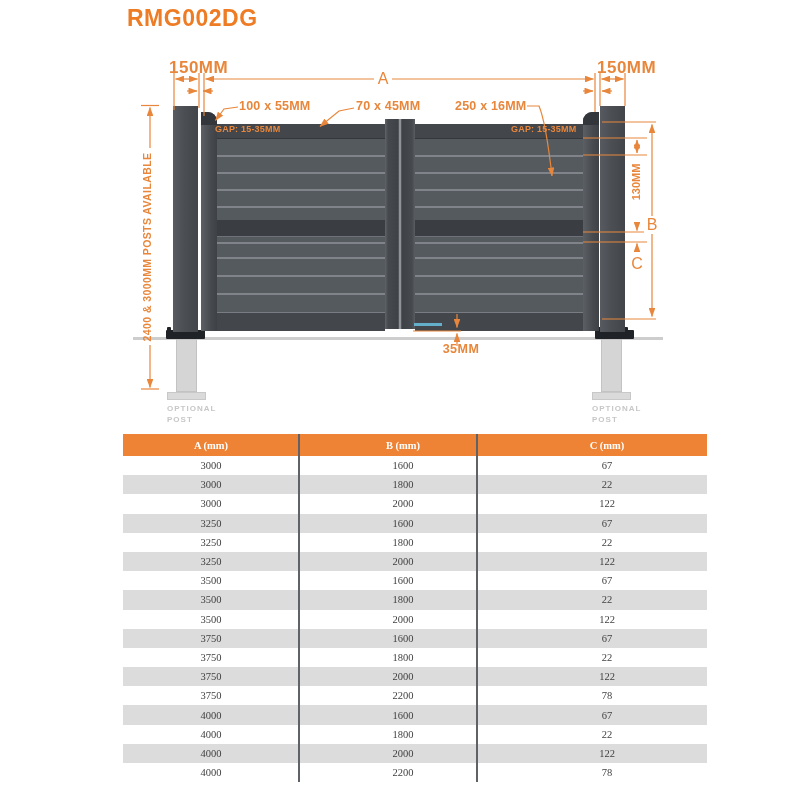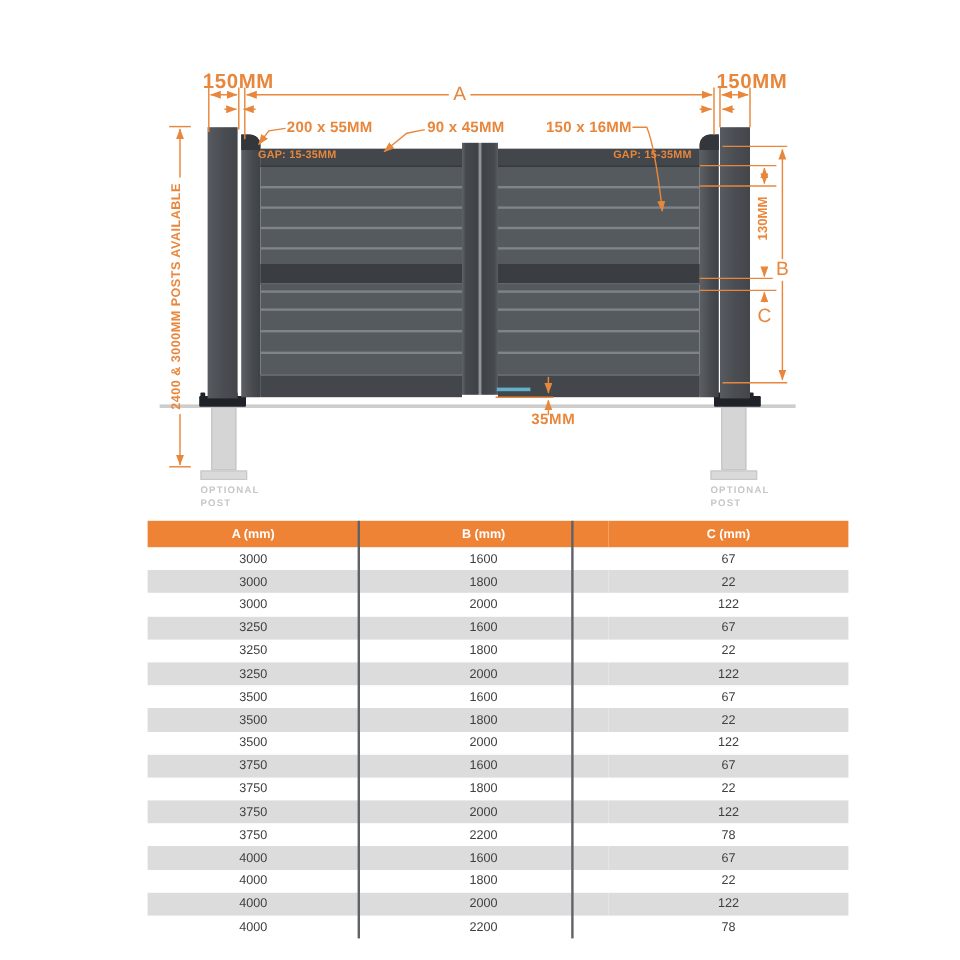--- a/index.html
+++ b/index.html
@@ -29,33 +29,34 @@
   .midband{top:96px;height:16px;background:#3A3E43;border-bottom:1px solid #6E7278;}
   .cstiles{left:385px;top:119px;width:30px;height:210px;
     background:linear-gradient(90deg,#61656A 0%,#46494E 10%,#3E4146 44%,#8F9397 48%,#8F9397 52%,#3E4146 56%,#46494E 90%,#5A5E63 100%);}
   #ground{left:133px;top:337px;width:530px;height:3px;background:#CDCDCD;}
   .opt-post{width:21px;height:53px;top:339px;background:#D5D5D5;border:1px solid #C3C3C3;box-sizing:border-box;}
   .opt-plate{width:39px;height:8px;top:392px;background:#DADADA;border:1px solid #C8C8C8;box-sizing:border-box;}
   .opt-lbl{top:403px;font-size:8px;line-height:11px;letter-spacing:1px;color:#C7C7C7;font-weight:bold;}
   #hl-line{left:414px;top:323px;width:28px;height:2.5px;background:#64AFC9;}
   
   #spec-table{left:123px;top:434px;width:554px;}
-  #spec-table table{border-collapse:collapse;width:554px;table-layout:fixed;}
+  #spec-table table{border-collapse:collapse;width:554px;table-layout:fixed;font-family:Liberation Serif, serif;}
   #spec-table th{background:#EF8335;color:#fff;font-size:10.5px;font-weight:bold;height:22px;padding:0;text-align:center;}
   #spec-table td{font-size:10.5px;color:#3F3F3F;height:19.2px;padding:0;text-align:center;}
   #spec-table tr.alt td{background:#DCDCDC;}
   .col-a{width:176px;}.col-b{width:208px;}.col-c{width:200px;}
   .vdiv{top:434px;width:2px;height:348px;background:#5F6266;}
   svg{position:absolute;left:0;top:0;pointer-events:none;}
 </style>
 </head>
 <body>
 
 <div id="page">
 
+  <div class="abs" id="title">RMG002DG</div>
 
   <div class="abs" id="ground"></div>
 
   <div class="abs opt-post" style="left:176px;"></div>
   <div class="abs opt-plate" style="left:167px;"></div>
   <div class="abs opt-post" style="left:601px;"></div>
   <div class="abs opt-plate" style="left:592px;"></div>
   <div class="abs opt-lbl" style="left:167px;">
     <div>OPTIONAL</div>
     <div>POST</div>
@@ -163,23 +164,23 @@
       <line x1="413" y1="331" x2="461" y2="331"></line>
       <line x1="457" y1="346" x2="457" y2="333.5" marker-end="url(#ar)"></line>
     </g>
   </svg>
 
   <div class="abs dim dim-150" style="left:169px;">150MM</div>
   <div class="abs dim dim-150" style="left:597px;">150MM</div>
   <div class="abs dim-letter" style="left:374px;top:70px;width:18px;">A</div>
   <div class="abs dim dim-gap" style="left:215px;">GAP: 15-35MM</div>
   <div class="abs dim dim-gap" style="left:511px;">GAP: 15-35MM</div>
-  <div class="abs dim dim-lbl" style="left:239px;">200 x 55MM</div>
-  <div class="abs dim dim-lbl" style="left:356px;">90 x 45MM</div>
-  <div class="abs dim dim-lbl" style="left:455px;">150 x 16MM</div>
+  <div class="abs dim dim-lbl" style="left:239px;">100 x 55MM</div>
+  <div class="abs dim dim-lbl" style="left:356px;">70 x 45MM</div>
+  <div class="abs dim dim-lbl" style="left:455px;">250 x 16MM</div>
   <div class="abs dim rot" style="left:636px;top:182px;font-size:11px;">130MM</div>
   <div class="abs dim-letter" style="left:644px;top:216px;width:16px;">B</div>
   <div class="abs dim-letter" style="left:629px;top:255px;width:16px;">C</div>
   <div class="abs dim" style="left:434px;top:342px;width:54px;text-align:center;font-size:12.5px;letter-spacing:.5px;">35MM</div>
   <div class="abs dim rot" style="left:147px;top:247px;font-size:10.5px;letter-spacing:.4px;">2400 &amp; 3000MM POSTS AVAILABLE</div>
 
   <div class="abs" id="spec-table">
     <table>
       <thead>
         <tr>

